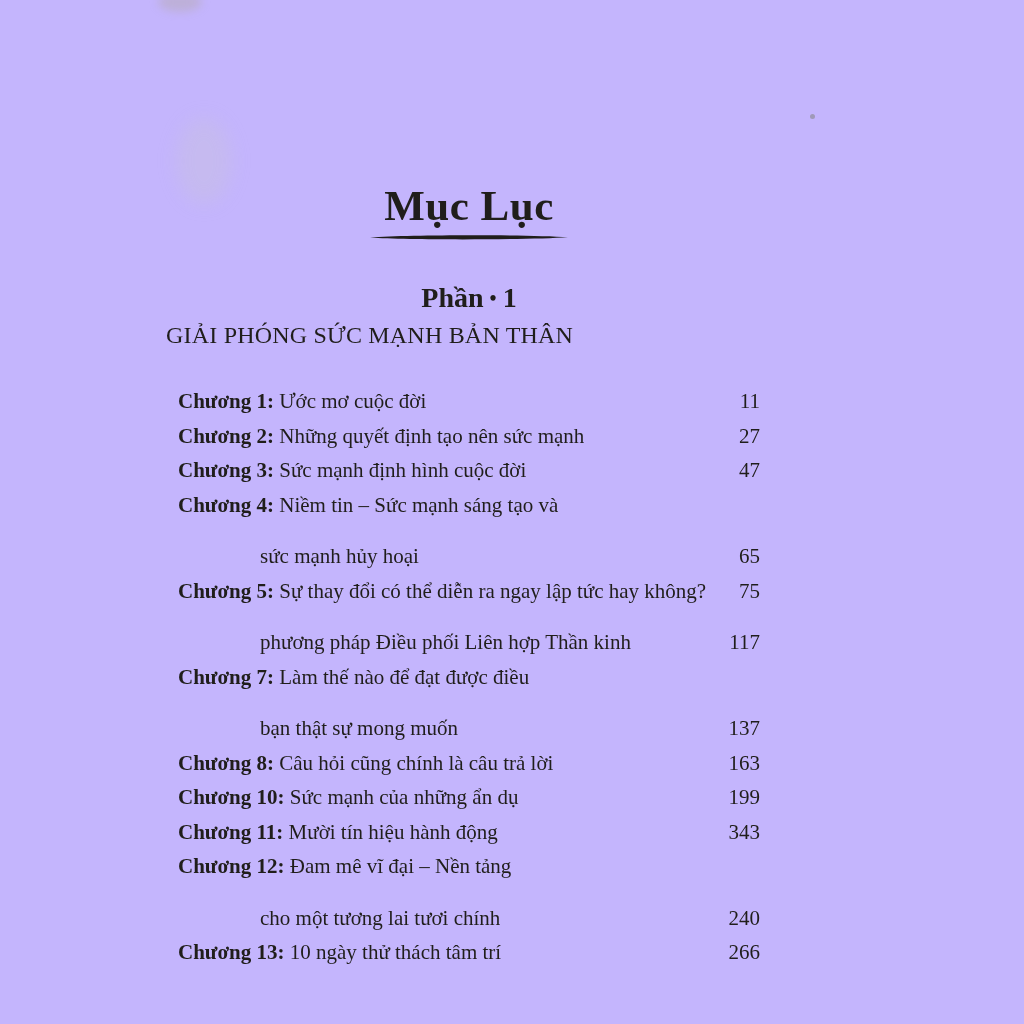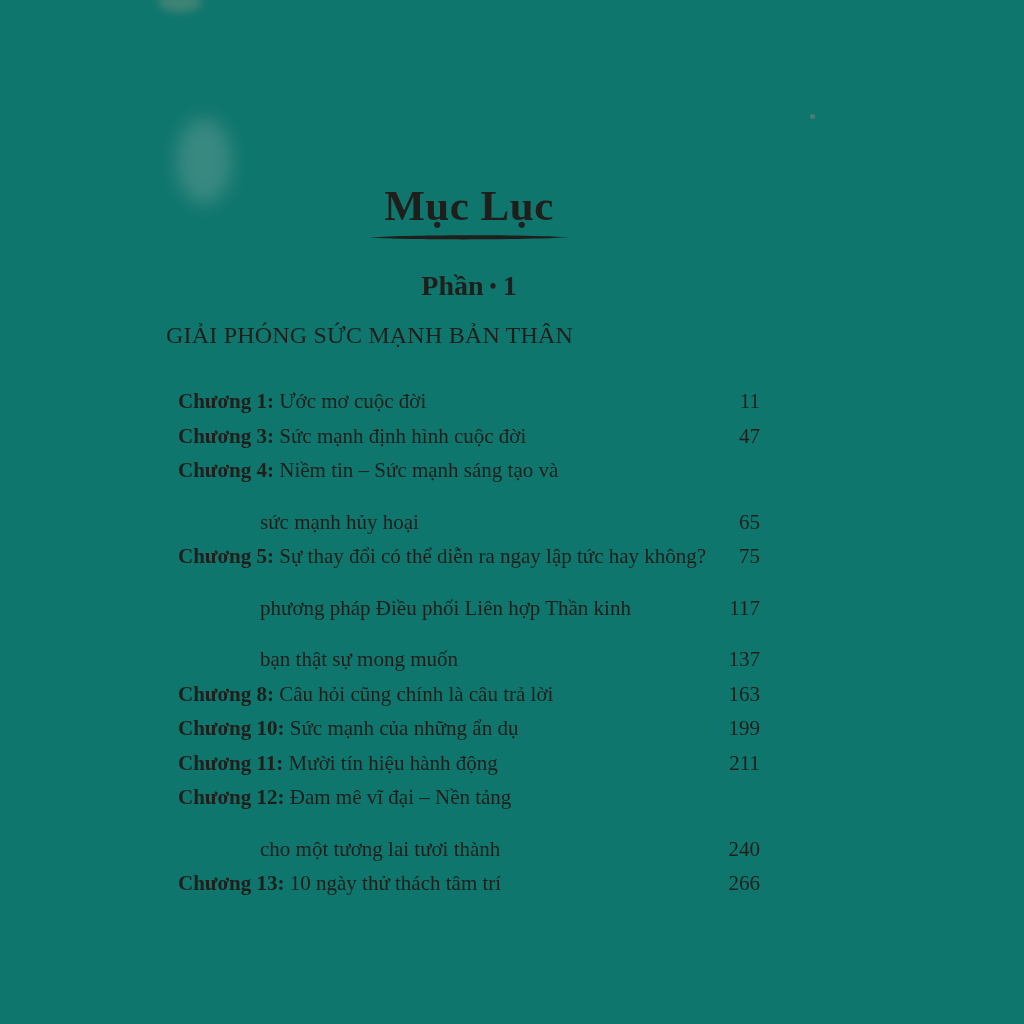--- a/index.html
+++ b/index.html
@@ -59,21 +59,21 @@
   }
   .title-flourish {
     position: absolute;
     top: 233px;
     left: 50%;
     transform: translateX(-50%);
     display: block;
   }
   .part-heading {
     position: absolute;
-    top: 270px;
+    top: 282px;
     left: 0;
     width: 100%;
     text-align: center;
     font-size: 28px;
     font-weight: bold;
     line-height: 32px;
   }
   .part-heading .sep {
     display: inline-block;
     font-size: 20px;
@@ -116,21 +116,21 @@
     right: 0;
     bottom: 0;
     line-height: 34.5px;
     text-align: center;
     background: inherit;
   }
 </style>
 </head>
 <body style="color: rgb(32, 30, 27);">
 
-<div class="page" style="background: #0f766e;">
+<div class="page" style="background: #c4b5fd;">
 
   <div class="artifact top-smudge"></div>
   <div class="artifact left-smudge"></div>
   <div class="artifact speck"></div>
 
   <div class="content">
 
     <div class="page-title">Mục Lục</div>
 
     <svg class="title-flourish" width="200" height="9" viewBox="0 0 200 9">
@@ -145,20 +145,26 @@
 
     <div class="toc">
         <div class="entry">
           <div class="entry-text">
             <div class="line"><span class="chapter-label">Chương 1:</span> Ước mơ cuộc đời</div>
           </div>
           <div class="entry-page">11</div>
         </div>
         <div class="entry">
           <div class="entry-text">
+            <div class="line"><span class="chapter-label">Chương 2:</span> Những quyết định tạo nên sức mạnh</div>
+          </div>
+          <div class="entry-page">27</div>
+        </div>
+        <div class="entry">
+          <div class="entry-text">
             <div class="line"><span class="chapter-label">Chương 3:</span> Sức mạnh định hình cuộc đời</div>
           </div>
           <div class="entry-page">47</div>
         </div>
         <div class="entry">
           <div class="entry-text">
             <div class="line"><span class="chapter-label">Chương 4:</span> Niềm tin – Sức mạnh sáng tạo và</div>
             <div class="line cont">sức mạnh hủy hoại</div>
           </div>
           <div class="entry-page">65</div>
@@ -170,46 +176,47 @@
           <div class="entry-page">75</div>
         </div>
         <div class="entry">
           <div class="entry-text">
             <div class="line cont">phương pháp Điều phối Liên hợp Thần kinh</div>
           </div>
           <div class="entry-page">117</div>
         </div>
         <div class="entry">
           <div class="entry-text">
+            <div class="line"><span class="chapter-label">Chương 7:</span> Làm thế nào để đạt được điều</div>
             <div class="line cont">bạn thật sự mong muốn</div>
           </div>
           <div class="entry-page">137</div>
         </div>
         <div class="entry">
           <div class="entry-text">
             <div class="line"><span class="chapter-label">Chương 8:</span> Câu hỏi cũng chính là câu trả lời</div>
           </div>
           <div class="entry-page">163</div>
         </div>
         <div class="entry">
           <div class="entry-text">
             <div class="line"><span class="chapter-label">Chương 10:</span> Sức mạnh của những ẩn dụ</div>
           </div>
           <div class="entry-page">199</div>
         </div>
         <div class="entry">
           <div class="entry-text">
             <div class="line"><span class="chapter-label">Chương 11:</span> Mười tín hiệu hành động</div>
           </div>
-          <div class="entry-page">211</div>
+          <div class="entry-page">343</div>
         </div>
         <div class="entry">
           <div class="entry-text">
             <div class="line"><span class="chapter-label">Chương 12:</span> Đam mê vĩ đại – Nền tảng</div>
-            <div class="line cont">cho một tương lai tươi thành</div>
+            <div class="line cont">cho một tương lai tươi chính</div>
           </div>
           <div class="entry-page">240</div>
         </div>
         <div class="entry">
           <div class="entry-text">
             <div class="line"><span class="chapter-label">Chương 13:</span> 10 ngày thử thách tâm trí</div>
           </div>
           <div class="entry-page">266</div>
         </div>
       </div>

